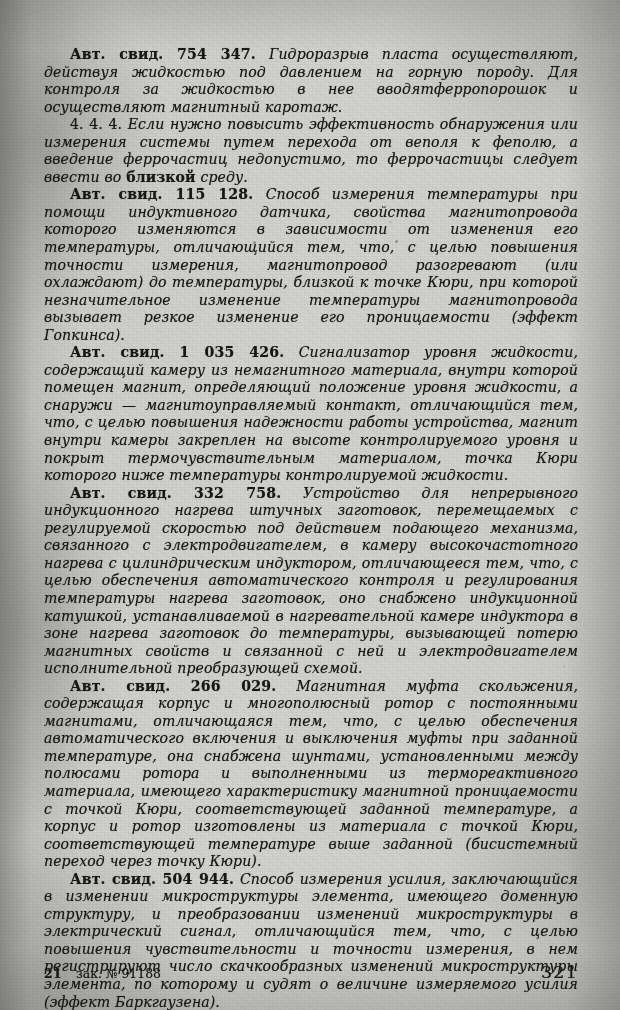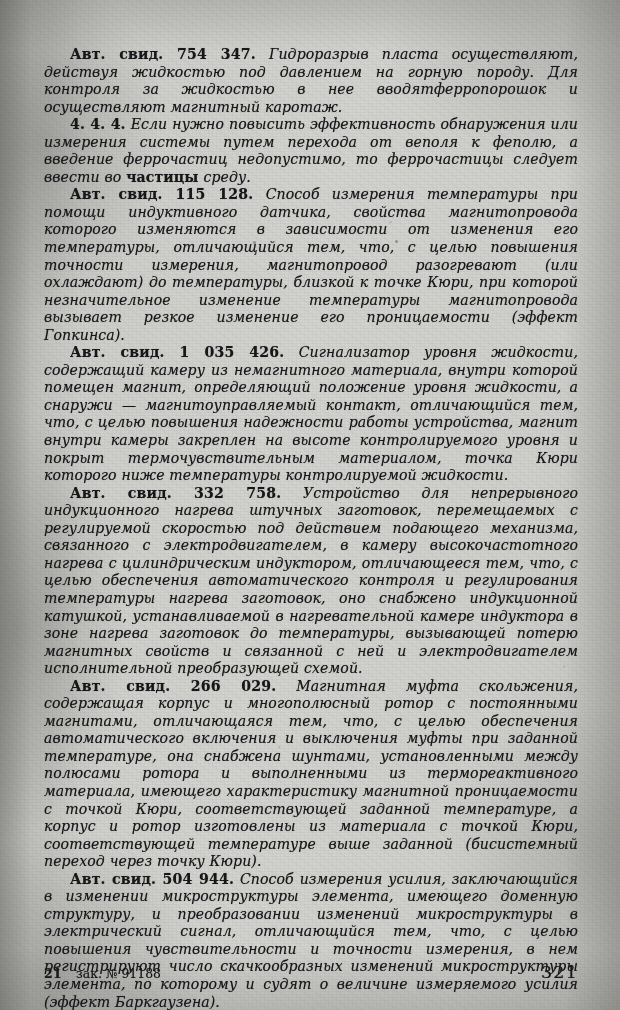--- a/index.html
+++ b/index.html
@@ -98,21 +98,21 @@
   .para.upright { font-style: normal; }
 
   
   .lead {
     font-style: normal;
     font-weight: bold;
     letter-spacing: .2px;
   }
   .numbered {
     font-style: normal;
-    font-weight: bold;
+    font-weight: normal;
   }
   .bold-inline { font-weight: bold; font-style: normal; }
 
   
   .para { hyphens: manual; }
 
   
   .footer {
     position: absolute;
     left: 44px;
@@ -164,21 +164,21 @@
   <div class="paper-vignette"></div>
 
   <div class="stray" style="left:253px;top:241px;width:3px;height:3px;"></div>
   <div class="stray" style="left:395px;top:240px;width:3px;height:3px;"></div>
   <div class="stray" style="left:455px;top:769px;width:3px;height:3px;"></div>
 
   <div class="text-column">
 
     <p class="para italic"><span class="lead">Авт. свид. 754 347.</span> <span>Гидроразрыв пласта осуществляют, действуя жидкостью под давлением на горную породу. Для контроля за жидкостью в нее вводятферропорошок и осуществляют магнитный каротаж.</span></p>
 
-    <p class="para italic"><span class="numbered">4. 4. 4.</span> <span><span>Если нужно повысить эффективность обнаружения или измерения системы путем перехода от веполя к феполю, а введение феррочастиц недопустимо, то феррочастицы следует ввести во <span class="bold-inline">частицы</span> среду.</span></span></p>
+    <p class="para italic"><span class="numbered">4. 4. 4.</span> <span><span>Если нужно повысить эффективность обнаружения или измерения системы путем перехода от веполя к феполю, а введение феррочастиц недопустимо, то феррочастицы следует ввести во <span class="bold-inline">близкой</span> среду.</span></span></p>
 
 
 
     <p class="para italic"><span class="lead">Авт. свид. 115 128.</span> <span>Способ измерения температуры при помощи индуктивного датчика, свойства магнитопровода которого изменяются в зависимости от изменения его температуры, отличающийся тем, что, с целью повышения точности измерения, магнитопровод разогревают (или охлаждают) до температуры, близкой к точке Кюри, при которой незначительное изменение температуры магнитопровода вызывает резкое изменение его проницаемости (эффект Гопкинса).</span></p>
 
     <p class="para italic"><span class="lead">Авт. свид. 1 035 426.</span> <span>Сигнализатор уровня жидкости, содержащий камеру из немагнитного материала, внутри которой помещен магнит, определяющий положение уровня жидкости, а снаружи — магнитоуправляемый контакт, отличающийся тем, что, с целью повышения надежности работы устройства, магнит внутри камеры закреплен на высоте контролируемого уровня и покрыт термочувствительным материалом, точка Кюри которого ниже температуры контролируемой жидкости.</span></p>
 
     <p class="para italic"><span class="lead">Авт. свид. 332 758.</span> <span>Устройство для непрерывного индукционного нагрева штучных заготовок, перемещаемых с регулируемой скоростью под действием подающего механизма, связанного с электродвигателем, в камеру высокочастотного нагрева с цилиндрическим индуктором, отличающееся тем, что, с целью обеспечения автоматического контроля и регулирования температуры нагрева заготовок, оно снабжено индукционной катушкой, устанавливаемой в нагревательной камере индуктора в зоне нагрева заготовок до температуры, вызывающей потерю магнитных свойств и связанной с ней и электродвигателем исполнительной преобразующей схемой.</span></p>
 
     <p class="para italic"><span class="lead">Авт. свид. 266 029.</span> <span>Магнитная муфта скольжения, содержащая корпус и многополюсный ротор с постоянными магнитами, отличающаяся тем, что, с целью обеспечения автоматического включения и выключения муфты при заданной температуре, она снабжена шунтами, установленными между полюсами ротора и выполненными из термореактивного материала, имеющего характеристику магнитной проницаемости с точкой Кюри, соответствующей заданной температуре, а корпус и ротор изготовлены из материала с точкой Кюри, соответствующей температуре выше заданной (бисистемный переход через точку Кюри).</span></p>

